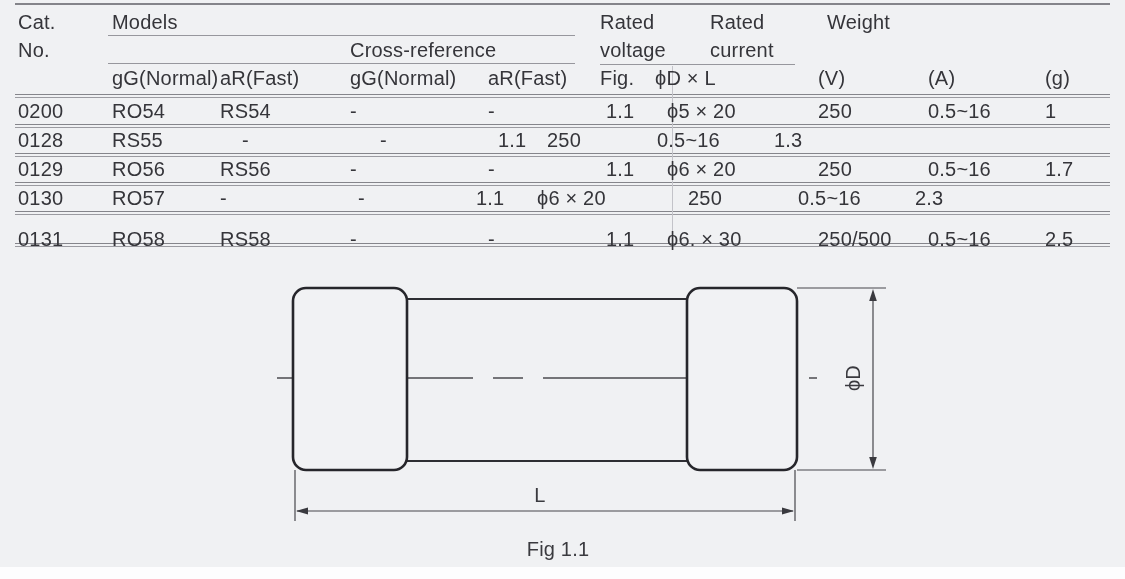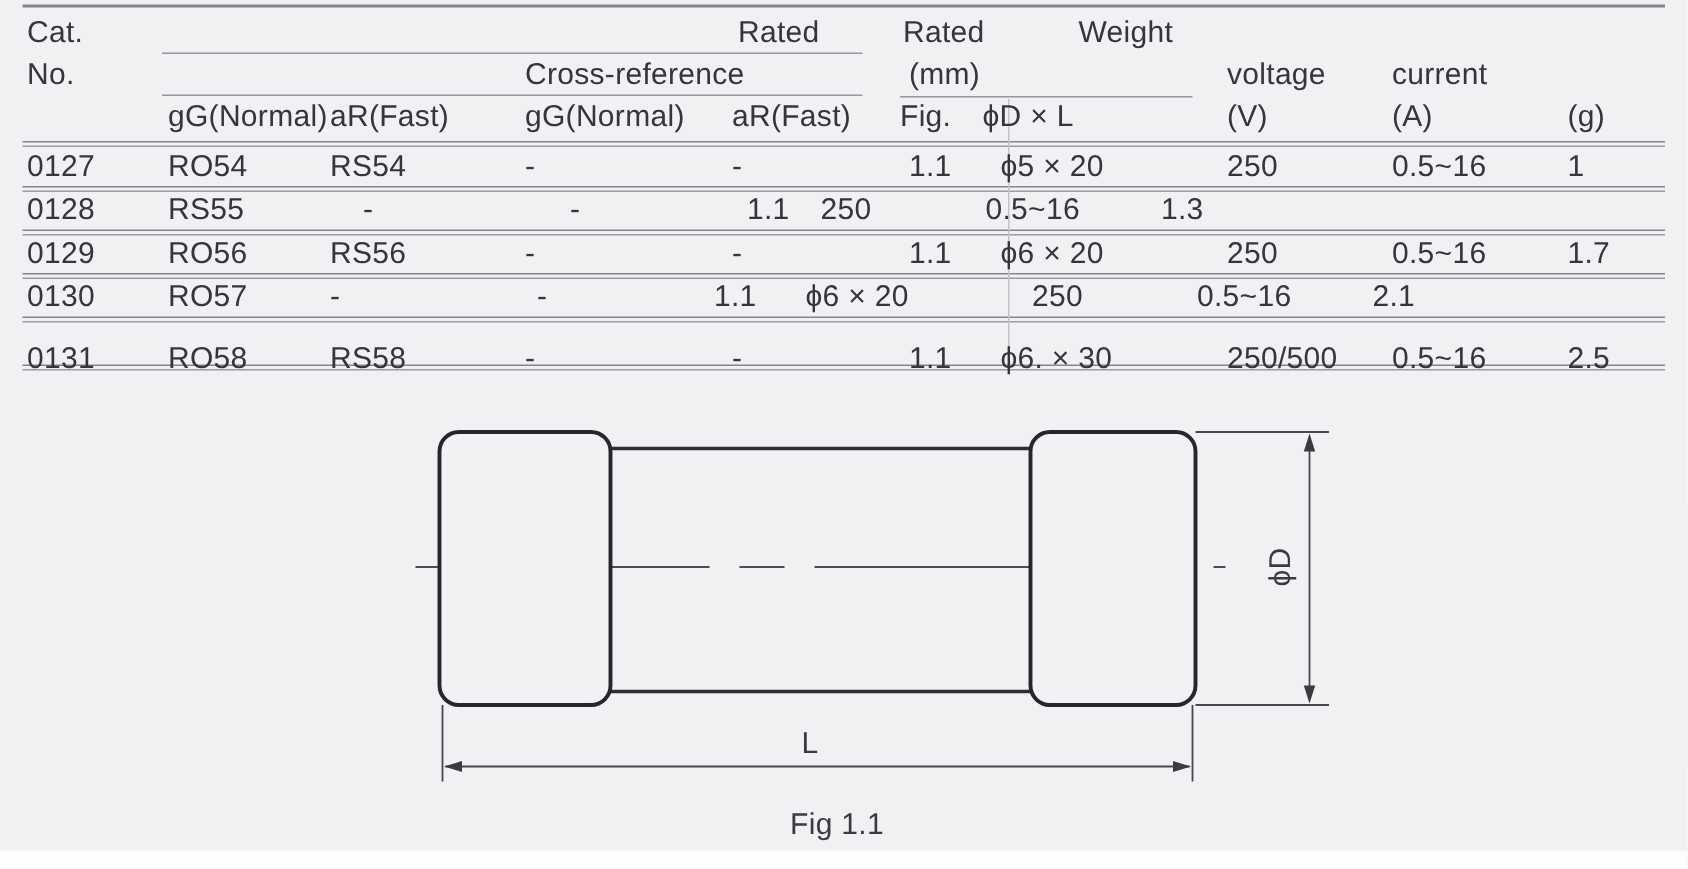--- a/index.html
+++ b/index.html
@@ -71,54 +71,54 @@
   <div class="hline dline hdr-bottom"></div>
   <div class="hline dline sep1"></div>
   <div class="hline dline sep2"></div>
   <div class="hline dline sep3"></div>
   <div class="hline dline sep4"></div>
   <div class="hline dline tbl-bottom"></div>
   <div class="phi-guide"></div>
 
   <div class="trow" style="top:8px">
     <span class="c1">Cat.</span>
+    <span class="c2">Models</span>
     <span class="c3"></span>
     <span class="c4"></span>
     <span class="c5"></span>
     <span class="c8">Rated</span>
     <span class="c9">Rated</span>
     <span class="c10">Weight</span>
   </div>
 
   <div class="trow" style="top:36px">
     <span class="c1">No.</span>
     <span class="c2"></span>
     <span class="c3"></span>
     <span class="span45">Cross-reference</span>
-    <span class="span67 pad6">(mm)</span>
     <span class="c8">voltage</span>
     <span class="c9">current</span>
     <span class="c10"></span>
   </div>
 
   <div class="trow" style="top:64px">
     <span class="c1"></span>
     <span class="c2">gG(Normal)</span>
     <span class="c3">aR(Fast)</span>
     <span class="c4">gG(Normal)</span>
     <span class="c5">aR(Fast)</span>
     <span class="c6">Fig.</span>
     <span class="c7">ϕD × L</span>
     <span class="c8">(V)</span>
     <span class="c9">(A)</span>
     <span class="c10">(g)</span>
   </div>
 
   <div class="trow" style="top:97px">
-    <span class="c1">0127</span>
+    <span class="c1">0200</span>
     <span class="c2">RO54</span>
     <span class="c3">RS54</span>
     <span class="c4">-</span>
     <span class="c5">-</span>
     <span class="c6 pad6">1.1</span>
     <span class="c7 pad12">ϕ5 × 20</span>
     <span class="c8">250</span>
     <span class="c9">0.5~16</span>
     <span class="c10">1</span>
   </div>
@@ -146,21 +146,21 @@
   </div>
   <div class="trow" style="top:184px">
     <span class="c1">0130</span>
     <span class="c2">RO57</span>
     <span class="c4">-</span>
     <span class="c5">-</span>
     <span class="c6 pad6">1.1</span>
     <span class="c7 pad12">ϕ6 × 20</span>
     <span class="c8">250</span>
     <span class="c9">0.5~16</span>
-    <span class="c10">2.1</span>
+    <span class="c10">2.3</span>
   </div>
   <div class="trow" style="top:225px">
     <span class="c1">0131</span>
     <span class="c2">RO58</span>
     <span class="c3">RS58</span>
     <span class="c4">-</span>
     <span class="c5">-</span>
     <span class="c6 pad6">1.1</span>
     <span class="c7 pad12">ϕ6. × 30</span>
     <span class="c8">250/500</span>

